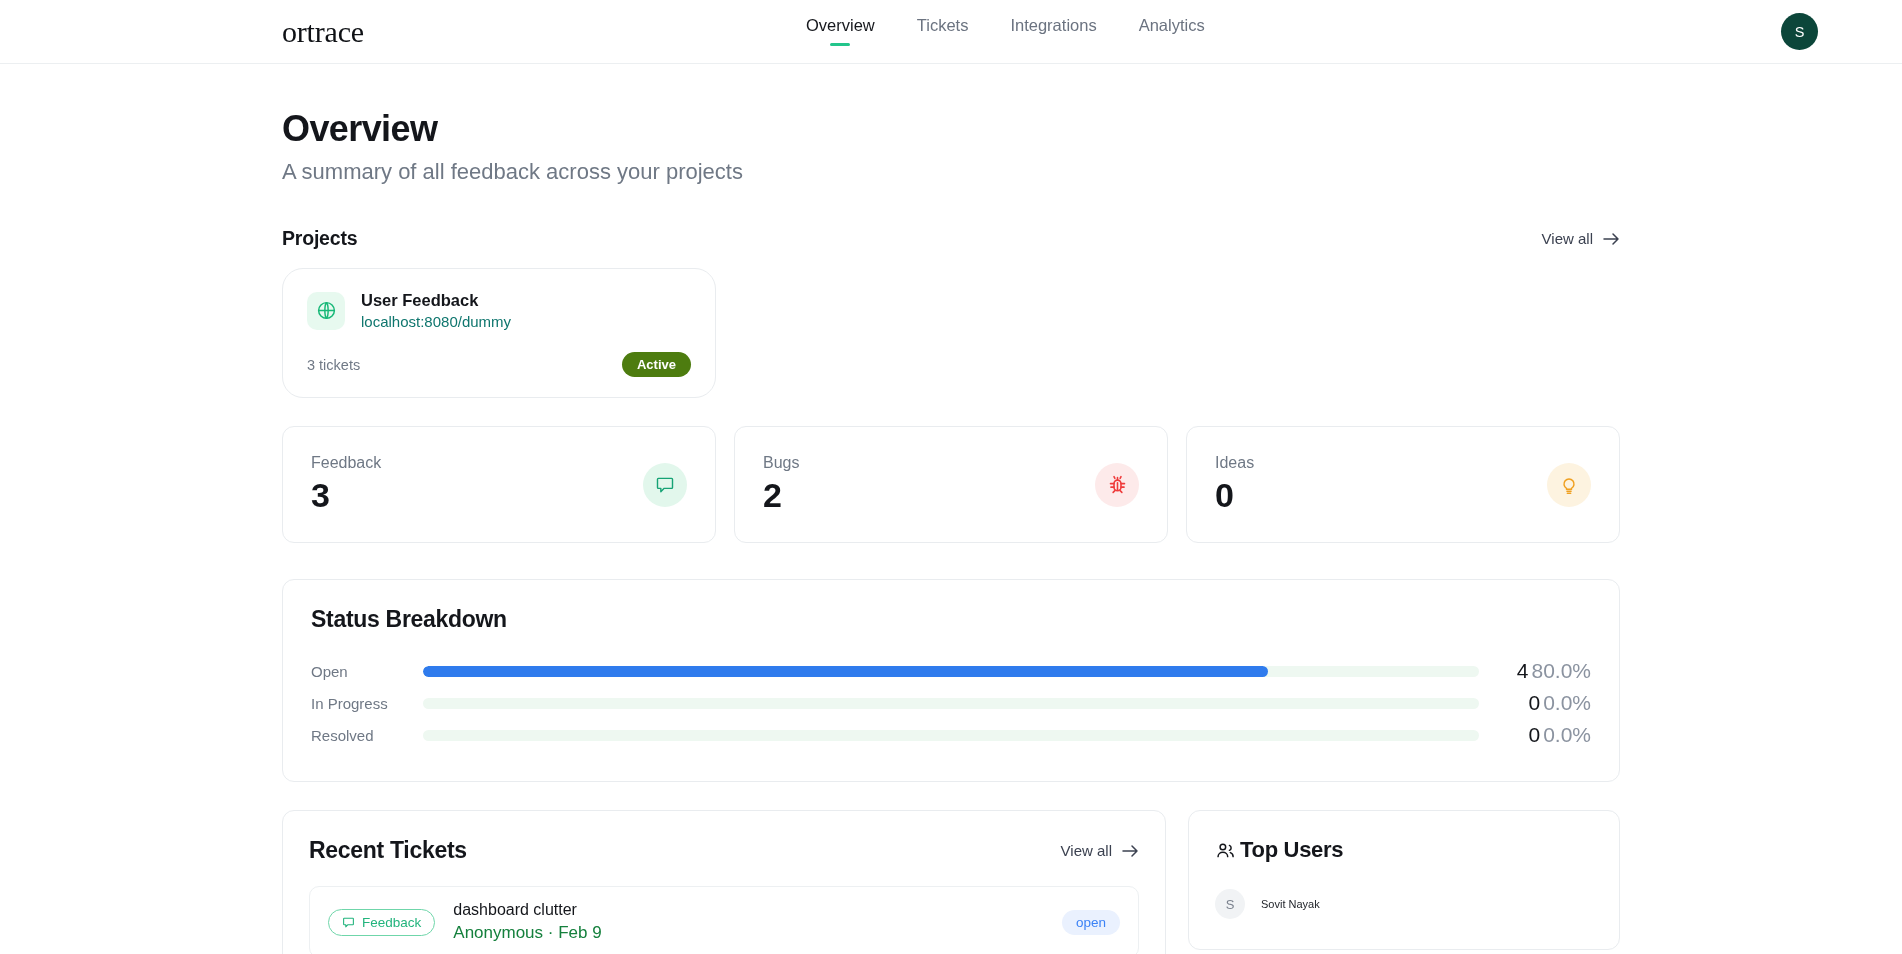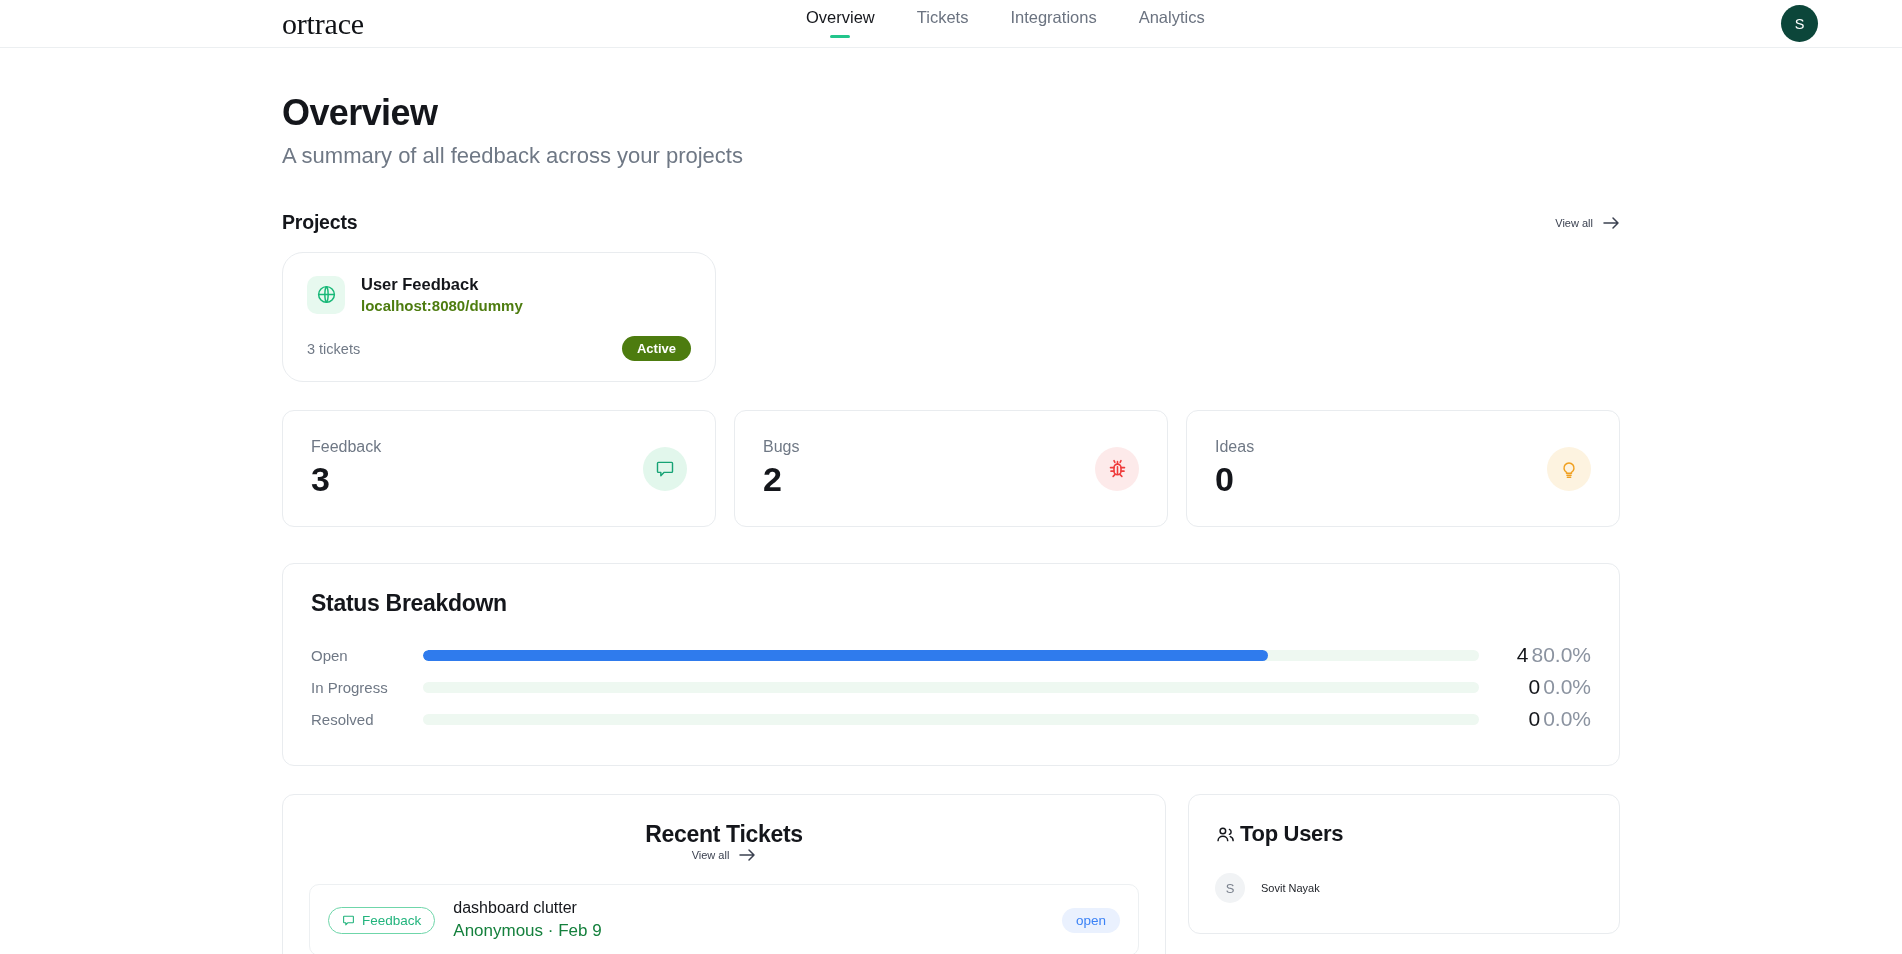--- a/index.html
+++ b/index.html
@@ -7,21 +7,21 @@
     width: 1902px; height: 954px;
     background: #ffffff;
     font-family: "Liberation Sans", sans-serif;
     overflow: hidden;
     color: #111827;
   }
 
   
   .topbar {
     position: relative;
-    height: 48px;
+    height: 64px;
     border-bottom: 1px solid #eceff1;
     display: flex;
     align-items: center;
     background: #fff;
   }
   .logo {
     position: absolute;
     left: 282px;
     font-family: "Liberation Serif", serif;
     font-size: 30px;
@@ -72,21 +72,21 @@
   .page-title { font-size: 36px; font-weight: 700; letter-spacing: -0.6px; color: #14161b; }
   .page-sub { margin-top: 9px; font-size: 22px; color: #6f7885; }
 
   .section-head {
     margin-top: 42px;
     display: flex; align-items: center; justify-content: space-between;
   }
   .section-title { font-size: 19.5px; font-weight: 700; color: #14161b; letter-spacing: -0.2px; }
   .viewall {
     display: flex; align-items: center; gap: 10px;
-    font-size: 11px; color: #3b4150; cursor: pointer;
+    font-size: 15px; color: #3b4150; cursor: pointer;
   }
   .viewall svg { display: block; }
 
   
   .projects-row { margin-top: 18px; display: flex; gap: 18px; }
   .project-card {
     width: 434px;
     border: 1px solid #e9ecef;
     border-radius: 21px;
     background: #fff;
@@ -94,21 +94,21 @@
   }
   .project-top { display: flex; align-items: center; gap: 16px; }
   .project-icon {
     width: 38px; height: 38px;
     border-radius: 10px;
     background: #e7f9ef;
     display: flex; align-items: center; justify-content: center;
     flex: none;
   }
   .project-name { font-size: 16.5px; font-weight: 700; color: #14161b; }
-  .project-url { margin-top: 3px; font-size: 15px; color: #4d7c0f; font-weight: bold; }
+  .project-url { margin-top: 3px; font-size: 15px; color: #0f766e; }
   .project-bot {
     margin-top: 22px;
     display: flex; align-items: center; justify-content: space-between;
   }
   .project-tickets { font-size: 14.5px; color: #707986; }
   .badge-active {
     background: #4d7c0f; color: #fff;
     font-size: 13px; font-weight: 600;
     padding: 5px 15px; border-radius: 999px;
   }
@@ -166,21 +166,21 @@
 
   
   .bottom { margin-top: 28px; display: flex; gap: 22px; align-items: flex-start; }
   .tickets-panel {
     flex: 0 0 884px;
     border: 1px solid #e9ecef;
     border-radius: 12px;
     background: #fff;
     padding: 26px 26px 26px 26px;
   }
-  .tickets-head { display: flex; align-items: center; justify-content: space-between; flex-direction: column; }
+  .tickets-head { display: flex; justify-content: space-between; }
   .ticket-list { margin-top: 22px; display: flex; flex-direction: column; gap: 14px; }
   .ticket-row {
     border: 1px solid #edf0f2;
     border-radius: 10px;
     padding: 14px 18px;
     display: flex; align-items: center; gap: 18px;
     cursor: pointer;
   }
   .pill-type {
     display: inline-flex; align-items: center; gap: 7px;

